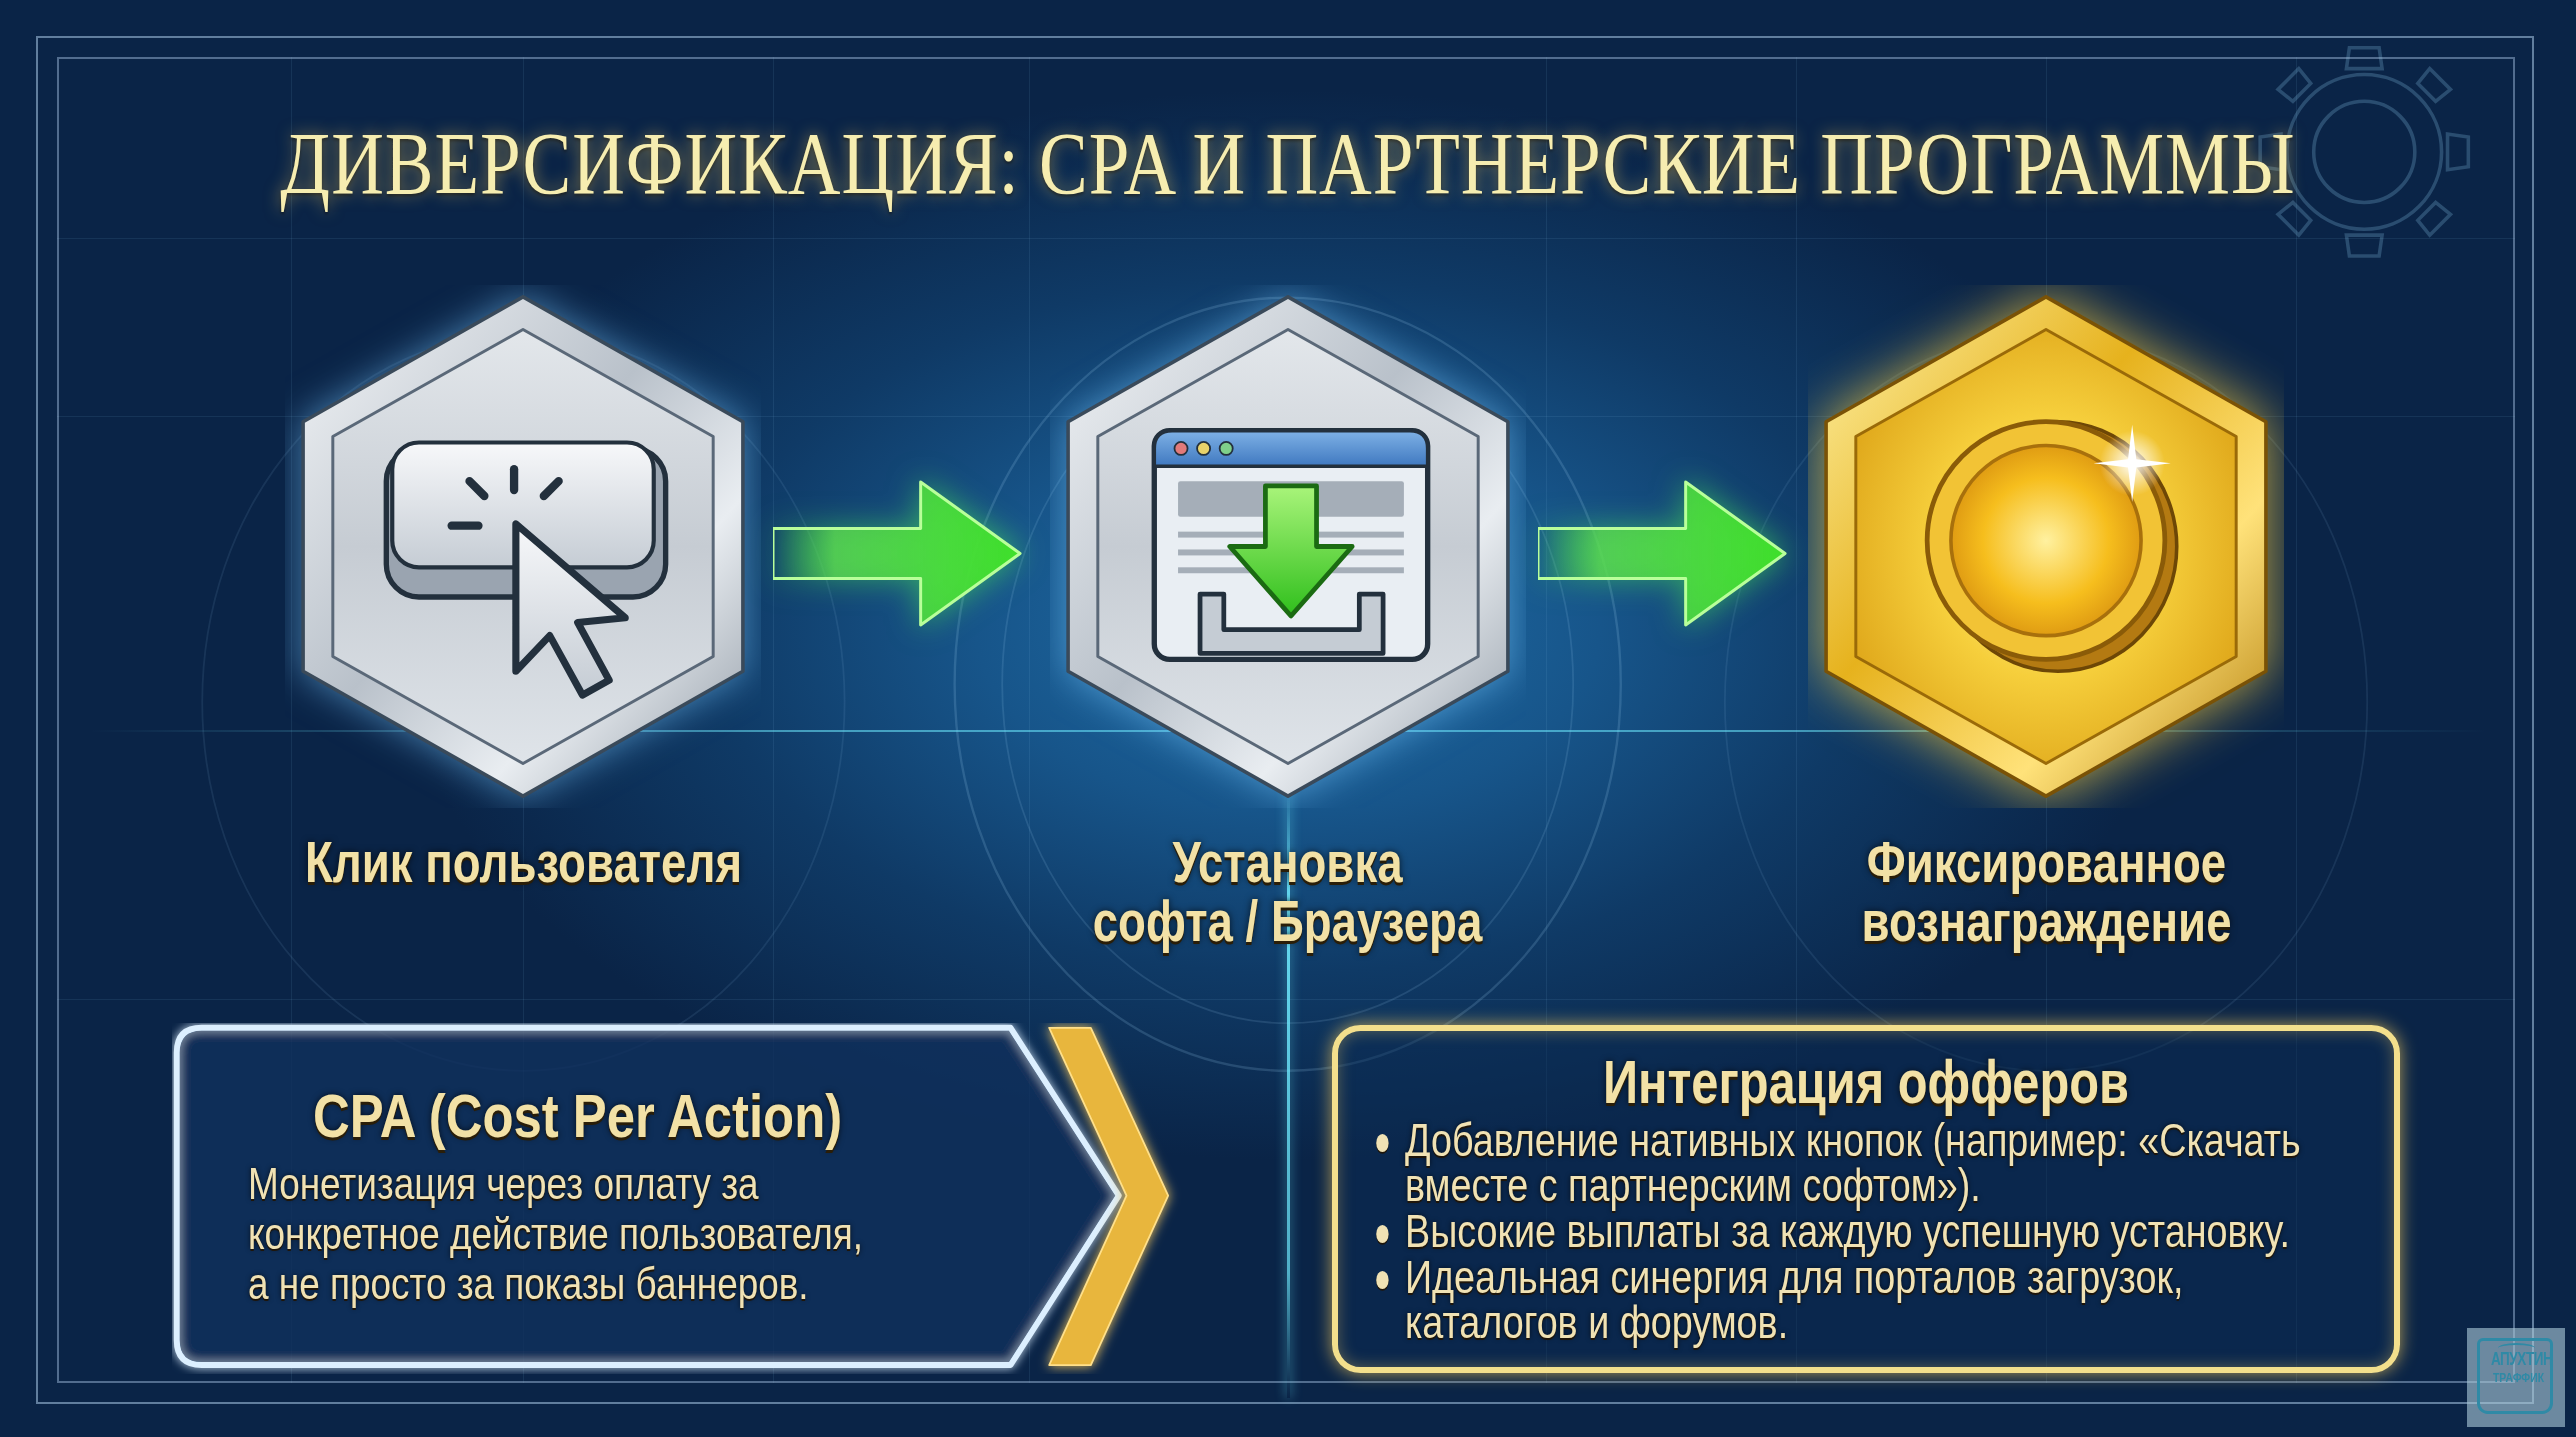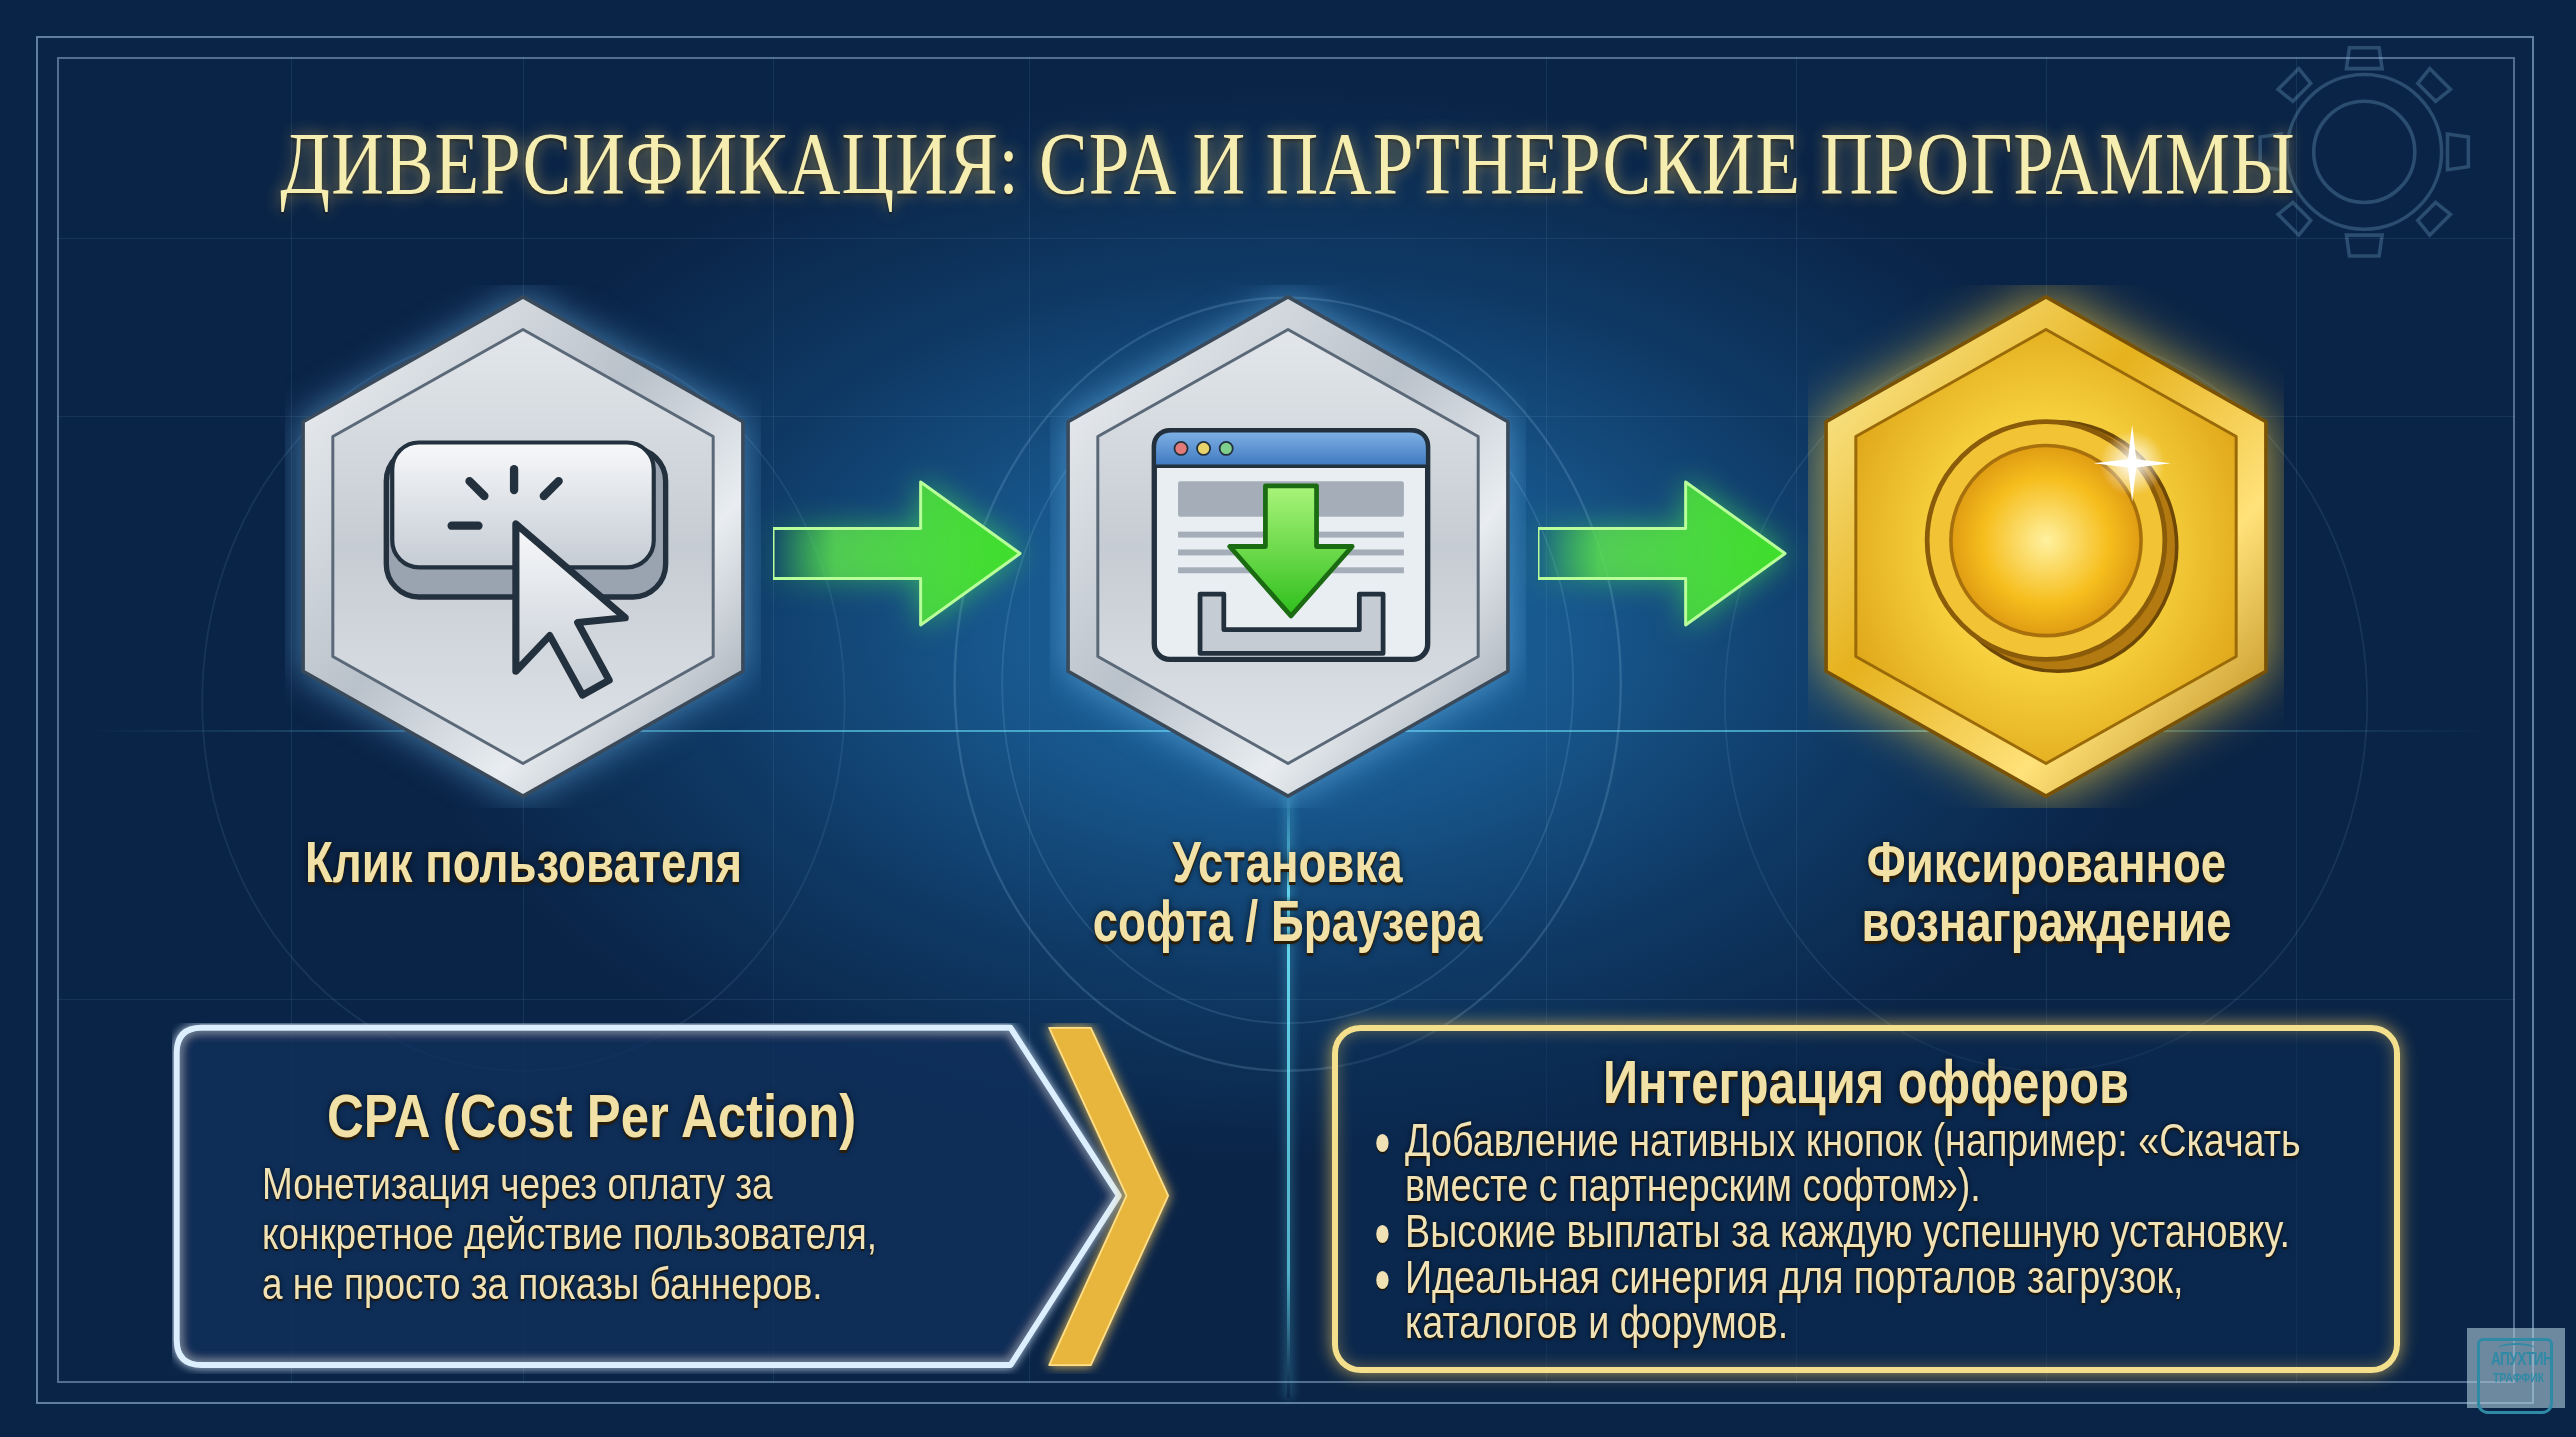--- a/index.html
+++ b/index.html
@@ -35,21 +35,21 @@
     font-size:57px; line-height:59px; color:#f2e1a6;
     transform:scaleX(0.80);
     text-shadow: 0 3px 0 #2a1e08, 0 0 8.3px rgba(0,0,0,0.7);
   }
 
   .hex { position:absolute; }
   .arrow { position:absolute; filter: drop-shadow(0 0 15px rgba(80,255,80,0.55)); }
 
   
   .cpa-box { position:absolute; left:172px; top:1023px; width:964px; height:351px; }
-  .cpa-text { position:absolute; left:262px; top:1083px; width:773px; }
+  .cpa-text { position:absolute; left:248px; top:1083px; width:773px; }
   .cpa-title { font-weight:bold; font-size:62px; line-height:65px; color:#f2e1a6;
     transform:scaleX(0.82); transform-origin:left; margin-left:65px;
     text-shadow:0 3px 0 #2a1e08, 0 0 7.1px rgba(0,0,0,0.7); }
   .cpa-desc { margin-top:10.7px; font-size:45px; line-height:50px; color:#f0e2b4;
     transform:scaleX(0.82); transform-origin:left;
     text-shadow:0 2.4px 0 #1f160a, 0 0 6px rgba(0,0,0,0.7); width:862px; }
 
   
   .offers-box { position:absolute; left:1332px; top:1025px; width:1068px; height:348px;
     border:6px solid #f3df8c; border-radius:28.5px; box-sizing:border-box;
@@ -57,21 +57,21 @@
     box-shadow: 0 0 16.7px rgba(255,210,90,0.7), inset 0 0 15.5px rgba(255,210,90,0.35); }
   .offers-title { position:absolute; left:1332px; top:1050px; width:1068px; text-align:center;
     font-weight:bold; font-size:61px; line-height:65px; color:#f2e1a6;
     transform:scaleX(0.80); text-shadow:0 3px 0 #2a1e08, 0 0 7.1px rgba(0,0,0,0.7); }
   .offers-list { position:absolute; left:1373px; top:1118px; width:1166px; margin:0; padding:0; list-style:none;
     transform:scaleX(0.82); transform-origin:left; }
   .offers-list li { position:relative; padding-left:39px; font-size:46px; line-height:45px; color:#f0e2b4;
     text-shadow:0 2.4px 0 #1f160a, 0 0 6px rgba(0,0,0,0.7); margin-bottom:1.2px; }
   .offers-list li .bullet { position:absolute; left:3.6px; top:15.5px; width:15.5px; height:18px; border-radius:50%; background:#f0e2b4; box-shadow:0 1.8px 0 #1f160a; }
 
-  .watermark { position:absolute; left:2467px; top:1328px; width:98px; height:80px;
+  .watermark { position:absolute; left:2467px; top:1328px; width:98px; height:99px;
     background:rgba(170,200,215,0.62); }
   .watermark .wm-frame { position:absolute; left:10px; top:10px; width:76px; height:76px;
     border:3px solid #2f8aa6; border-radius:6px 6px 10.7px 10.7px; box-sizing:border-box; }
   .watermark .wm-top { position:absolute; left:10.7px; top:8.3px; font-weight:bold; font-size:18px; color:#2f8aa6; letter-spacing:-0.6px; transform:scaleX(0.75); transform-origin:left; }
   .watermark .wm-bot { position:absolute; left:13px; top:28.5px; font-weight:bold; font-size:13px; color:#2f8aa6; transform:scaleX(0.8); transform-origin:left; }
   .watermark .wm-arc { position:absolute; left:18px; top:2.4px; width:37px; height:8.3px; border-top:2.4px solid #2f8aa6; border-radius:50% 50% 0 0; }
 </style>
 </head>
 <body>
 

